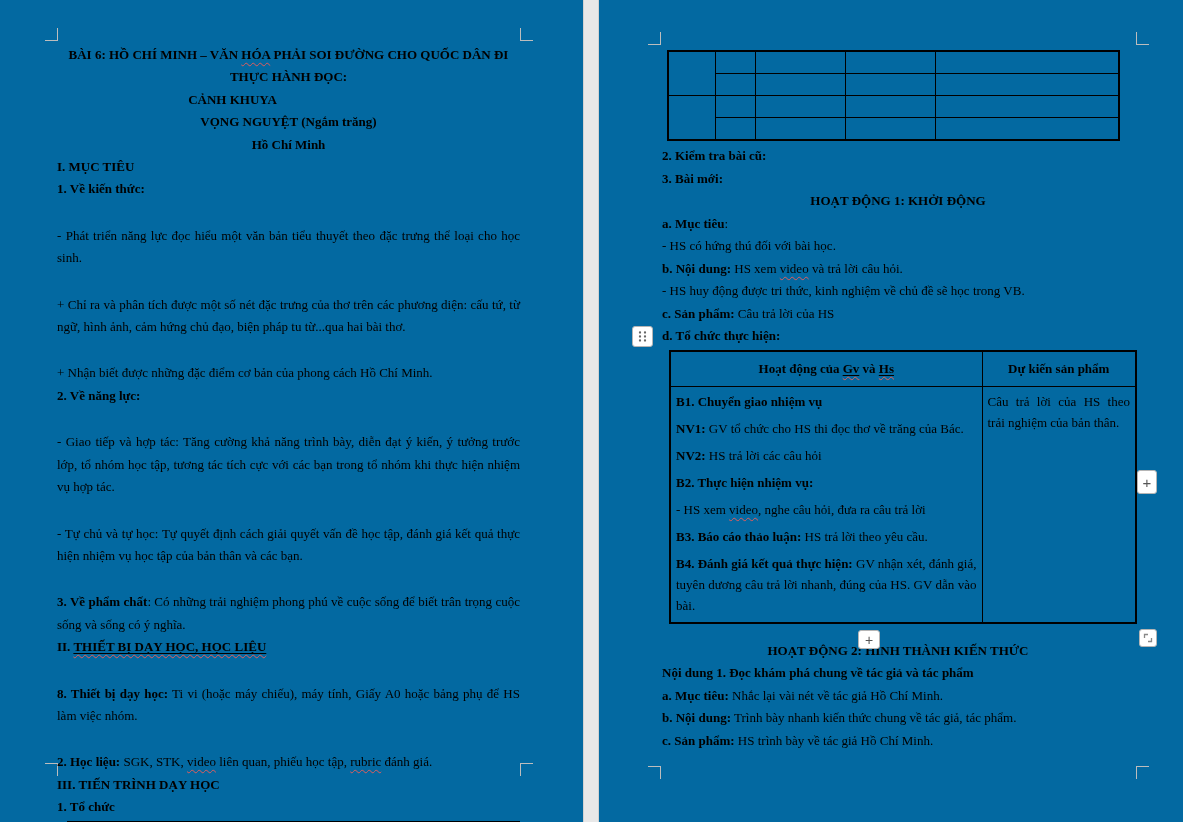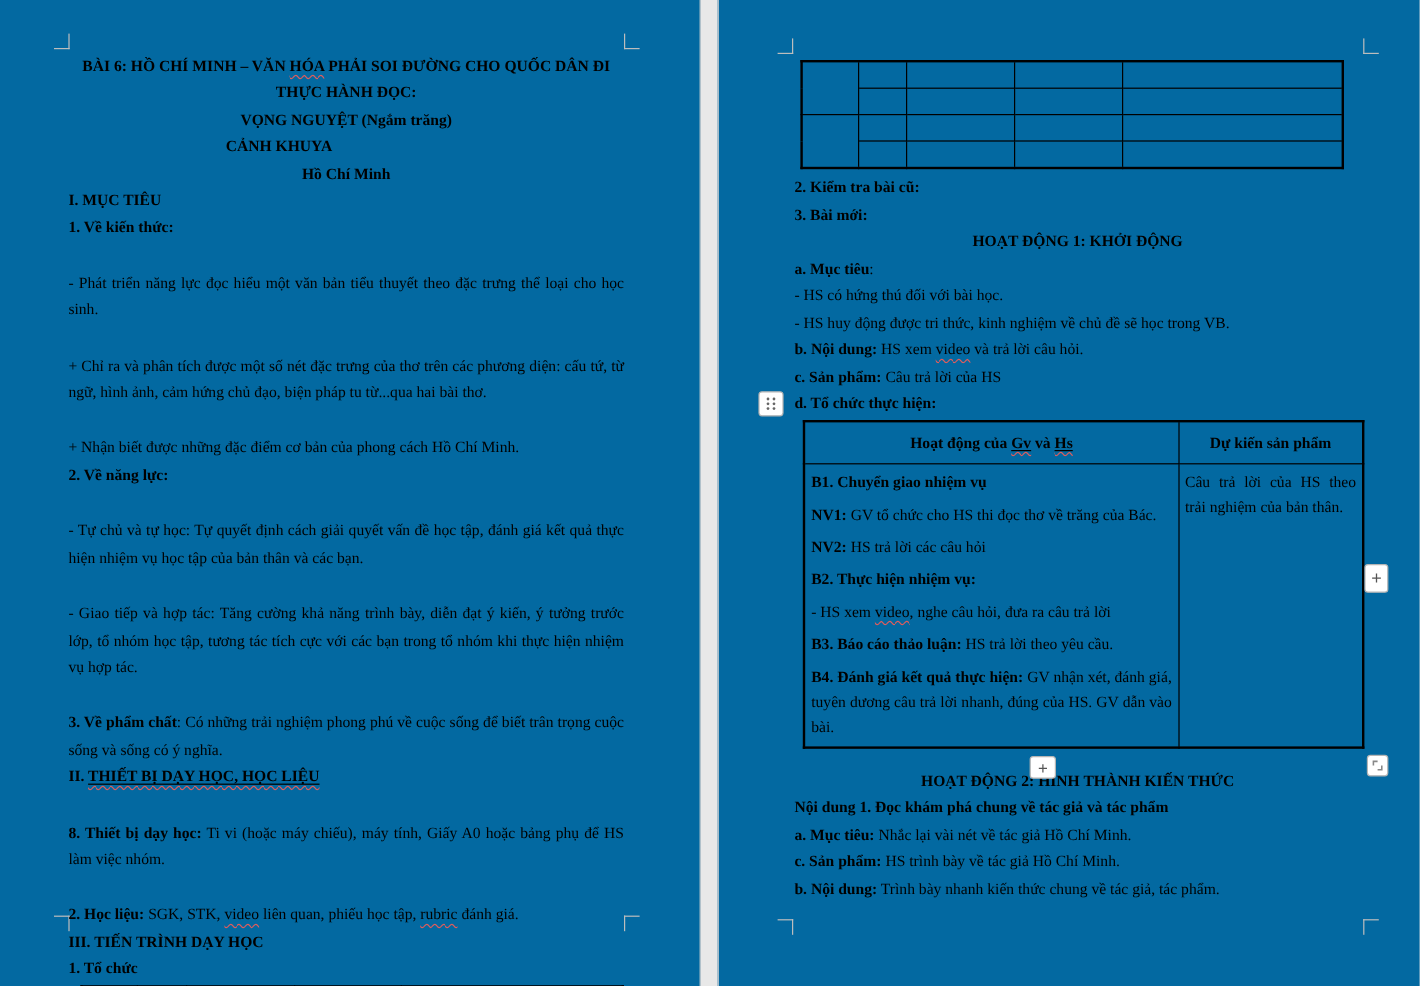--- a/index.html
+++ b/index.html
@@ -77,31 +77,31 @@
 
   <div class="page page-l">
     <div class="cm tl"></div>
     <div class="cm tr"></div>
     <div class="cm bl"></div>
     <div class="cm br"></div>
     <div class="content" id="p1-content">
       <div id="p1-paras">
           <div class="para c nw"><span class="b">BÀI 6: HỒ CHÍ MINH – VĂN </span><span class="b w">HÓA</span><span class="b"> PHẢI SOI ĐƯỜNG CHO QUỐC DÂN ĐI</span></div>
           <div class="para c"><span class="b">THỰC HÀNH ĐỌC:</span></div>
+          <div class="para c cl"><span class="b">CẢNH KHUYA</span></div>
           <div class="para c"><span class="b">VỌNG NGUYỆT (Ngắm trăng)</span></div>
-          <div class="para c cl"><span class="b">CẢNH KHUYA</span></div>
           <div class="para c"><span class="b">Hồ Chí Minh</span></div>
           <div class="para"><span class="b">I. MỤC TIÊU</span></div>
           <div class="para"><span class="b">1. Về kiến thức:</span></div>
           <div class="para j"><span>- Phát triển năng lực đọc hiểu một văn bản tiểu thuyết theo đặc trưng thể loại cho học sinh.</span></div>
           <div class="para j"><span>+ Chỉ ra và phân tích được một số nét đặc trưng của thơ trên các phương diện: cấu tứ, từ ngữ, hình ảnh, cảm hứng chủ đạo, biện pháp tu từ...qua hai bài thơ.</span></div>
           <div class="para j"><span>+ Nhận biết được những đặc điểm cơ bản của phong cách Hồ Chí Minh.</span></div>
           <div class="para"><span class="b">2. Về năng lực:</span></div>
+          <div class="para j"><span>- Giao tiếp và hợp tác: Tăng cường khả năng trình bày, diễn đạt ý kiến, ý tưởng trước lớp, tổ nhóm học tập, tương tác tích cực với các bạn trong tổ nhóm khi thực hiện nhiệm vụ hợp tác.</span></div>
           <div class="para j"><span>- Tự chủ và tự học: Tự quyết định cách giải quyết vấn đề học tập, đánh giá kết quả thực hiện nhiệm vụ học tập của bản thân và các bạn.</span></div>
-          <div class="para j"><span>- Giao tiếp và hợp tác: Tăng cường khả năng trình bày, diễn đạt ý kiến, ý tưởng trước lớp, tổ nhóm học tập, tương tác tích cực với các bạn trong tổ nhóm khi thực hiện nhiệm vụ hợp tác.</span></div>
           <div class="para j"><span class="b">3. Về phẩm chất</span><span>: Có những trải nghiệm phong phú về cuộc sống để biết trân trọng cuộc sống và sống có ý nghĩa.</span></div>
           <div class="para"><span class="b">II. </span><span class="b u"><span class="w">THIẾT BỊ DẠY HỌC, HỌC LIỆU</span></span></div>
           <div class="para j"><span class="b">8. Thiết bị dạy học:</span><span> Ti vi (hoặc máy chiếu), máy tính, Giấy A0 hoặc bảng phụ để HS làm việc nhóm.</span></div>
           <div class="para j"><span class="b">2. Học liệu:</span><span> SGK, STK, </span><span class="w">video</span><span> liên quan, phiếu học tập, </span><span class="w">rubric</span><span> đánh giá.</span></div>
           <div class="para"><span class="b">III. TIẾN TRÌNH DẠY HỌC</span></div>
           <div class="para"><span class="b">1. Tổ chức</span></div>
         </div>
       <table class="org">
         <colgroup>
             <col style="width:47px">
@@ -168,22 +168,22 @@
           </tr>
         </tbody>
       </table>
 
       <div id="p2-before">
           <div class="para"><span class="b">2. Kiểm tra bài cũ:</span></div>
           <div class="para"><span class="b">3. Bài mới:</span></div>
           <div class="para c"><span class="b">HOẠT ĐỘNG 1: KHỞI ĐỘNG</span></div>
           <div class="para"><span class="b">a. Mục tiêu</span><span>:</span></div>
           <div class="para"><span>- HS có hứng thú đối với bài học.</span></div>
+          <div class="para"><span class="b">b. Nội dung:</span><span> HS xem </span><span class="w">video</span><span> và trả lời câu hỏi.</span></div>
           <div class="para"><span>- HS huy động được tri thức, kinh nghiệm về chủ đề sẽ học trong VB.</span></div>
-          <div class="para"><span class="b">b. Nội dung:</span><span> HS xem </span><span class="w">video</span><span> và trả lời câu hỏi.</span></div>
           <div class="para"><span class="b">c. Sản phẩm:</span><span> Câu trả lời của HS</span></div>
         </div>
 
       <div class="para" id="d-para" style="position:relative">
         <div class="handle">
           <svg width="11" height="13" viewBox="0 0 11 13">
             <circle cx="3" cy="2.5" r="1.15" fill="#666"></circle>
               <circle cx="8" cy="2.5" r="1.15" fill="#666"></circle>
             <circle cx="3" cy="6.5" r="1.15" fill="#666"></circle>
               <circle cx="8" cy="6.5" r="1.15" fill="#666"></circle>
@@ -218,22 +218,22 @@
                 <div class="para j"><span>Câu trả lời của HS theo trải nghiệm của bản thân.</span></div>
               </td>
           </tr>
         </tbody>
       </table>
 
       <div id="p2-after">
           <div class="para c"><span class="b">HOẠT ĐỘNG 2: HÌNH THÀNH KIẾN THỨC</span></div>
           <div class="para"><span class="b">Nội dung 1. Đọc khám phá chung về tác giả và tác phẩm</span></div>
           <div class="para"><span class="b">a. Mục tiêu:</span><span> Nhắc lại vài nét về tác giả Hồ Chí Minh.</span></div>
+          <div class="para"><span class="b">b. Nội dung:</span><span> Trình bày nhanh kiến thức chung về tác giả, tác phẩm.</span></div>
           <div class="para"><span class="b">c. Sản phẩm:</span><span> HS trình bày về tác giả Hồ Chí Minh.</span></div>
-          <div class="para"><span class="b">b. Nội dung:</span><span> Trình bày nhanh kiến thức chung về tác giả, tác phẩm.</span></div>
         </div>
     </div>
 
     <button class="ctrl plus-col">+</button>
     <button class="ctrl plus-row">+</button>
     <button class="ctrl resize">
       <svg width="12" height="12" viewBox="0 0 12 12">
         <path d="M2.5 6 V2.5 H6" fill="none" stroke="#888" stroke-width="1.3"></path>
         <path d="M9.5 6 V9.5 H6" fill="none" stroke="#888" stroke-width="1.3"></path>
       </svg>

